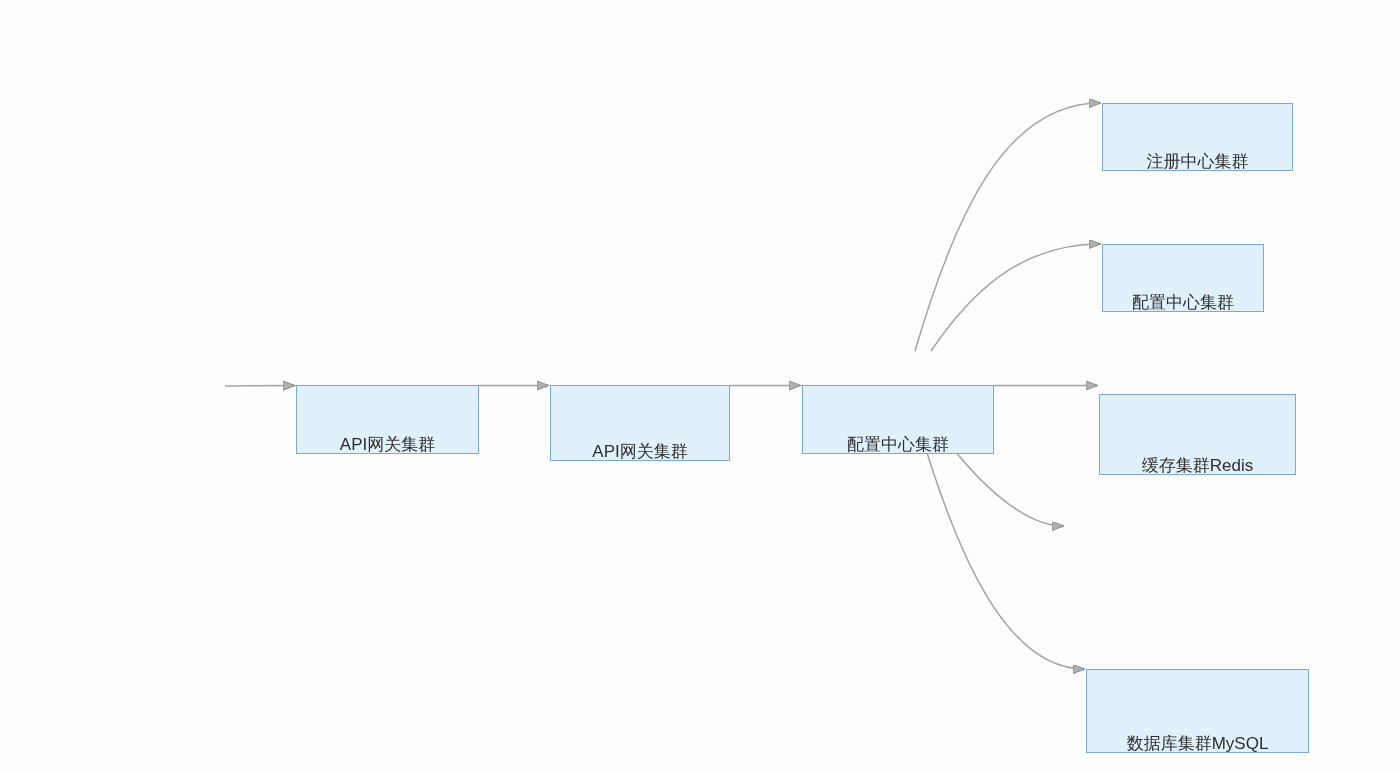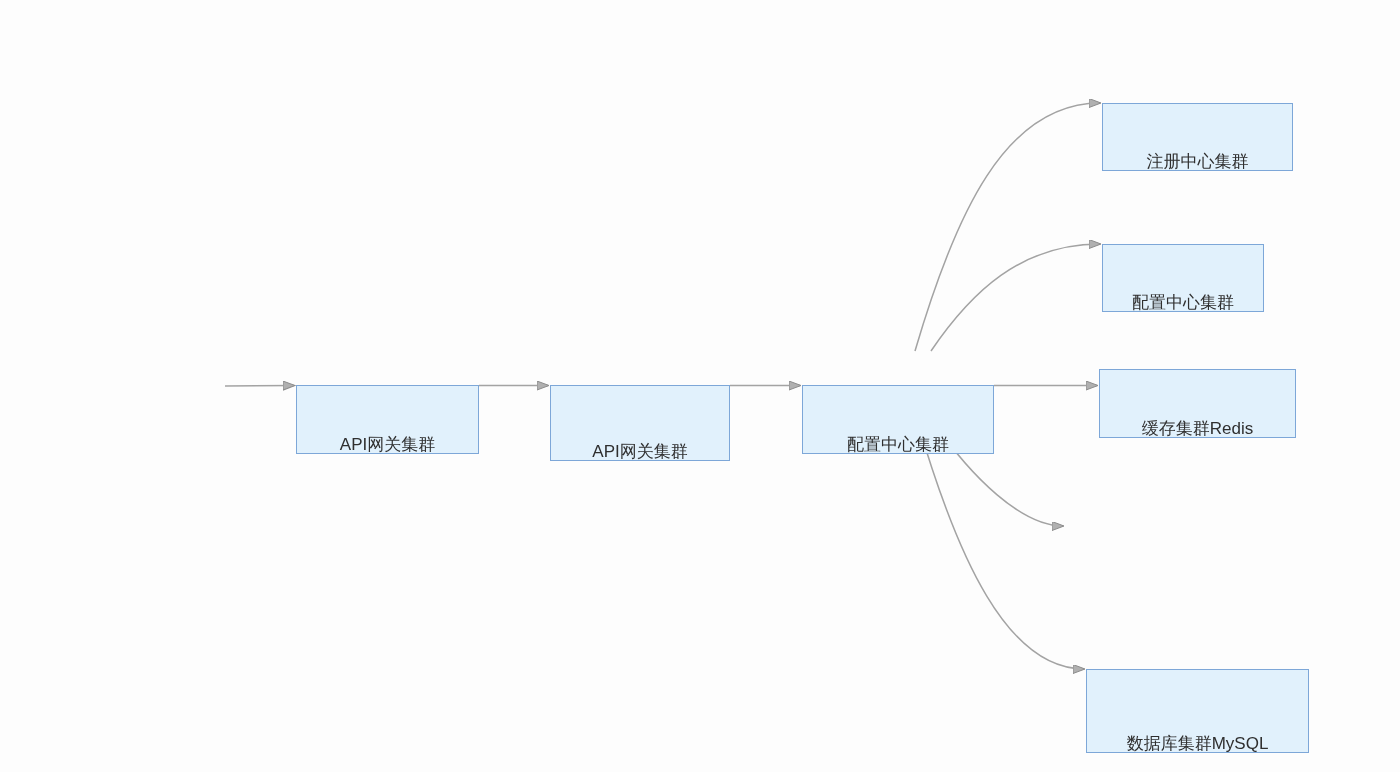--- a/index.html
+++ b/index.html
@@ -78,20 +78,20 @@
       </div>
       <div class="node" style="left: 802px; top: 351px; width: 192px; height: 69px;">
         <span>配置中心集群</span>
       </div>
       <div class="node" style="left: 1102px; top: 69px; width: 191px; height: 68px;">
         <span>注册中心集群</span>
       </div>
       <div class="node" style="left: 1102px; top: 210px; width: 162px; height: 68px;">
         <span>配置中心集群</span>
       </div>
-      <div class="node" style="left: 1099px; top: 335px; width: 197px; height: 69px;">
+      <div class="node" style="left: 1099px; top: 360px; width: 197px; height: 81px;">
         <span>缓存集群Redis</span>
       </div>
       <div class="node" style="left: 1086px; top: 635px; width: 223px; height: 84px;">
         <span>数据库集群MySQL</span>
       </div>
     </div>
 </div>
 
 </body></html>

